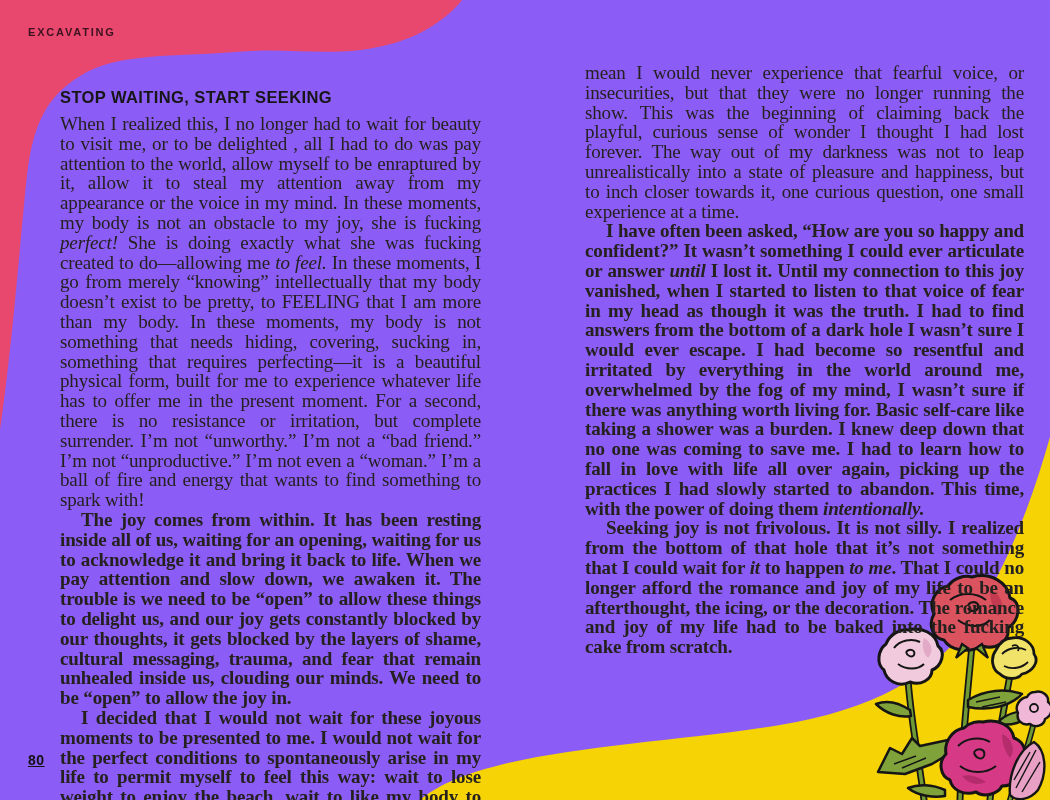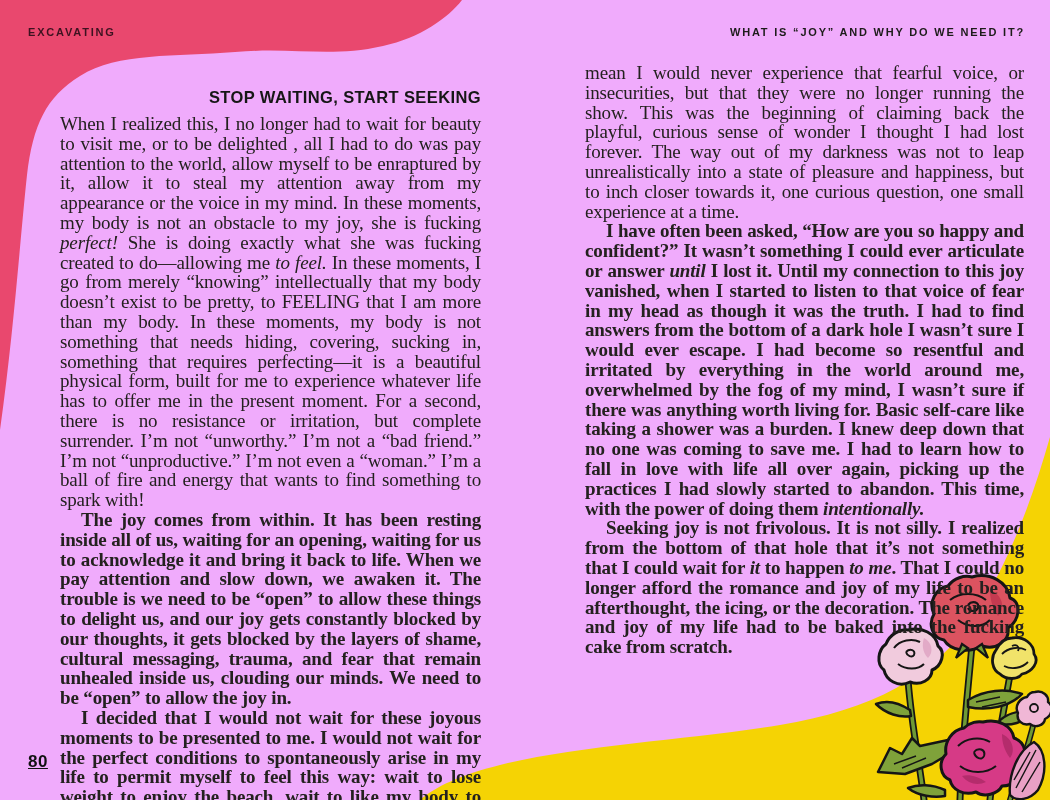--- a/index.html
+++ b/index.html
@@ -1,51 +1,51 @@
 <!DOCTYPE html>
 <html><head>
 <meta charset="utf-8">
 <style>
   html,body{margin:0;padding:0;background:#777;}
   .page{
     position:relative;
     width:1050px;height:800px;
-    background:#f0abfc;
+    background:#8b5cf6;
     overflow:hidden;
     font-family:"Liberation Serif", serif;
   }
   .blob{position:absolute;z-index:0;pointer-events:none;}
   .blob.pink{top:0;left:0;}
   .blob.yellow{right:0;bottom:0;}
   .bouquet{position:absolute;right:0;bottom:0;z-index:1;pointer-events:none;}
   .running-header{
     position:absolute;top:26px;z-index:2;
     font-family:"Liberation Sans", sans-serif;
     font-weight:bold;font-size:11px;letter-spacing:1.8px;
   }
   .running-header.left{left:28px;color:#3d1220;}
   .running-header.right{right:25px;color:#1d1c1a;text-align:right;}
   .column{position:absolute;z-index:2;color:#24211f;}
   .column.left{left:60px;top:88px;width:421px;}
   .column.right{left:585px;top:63px;width:439px;}
   .section-heading{
     font-family:"Liberation Sans", sans-serif;
     font-weight:800;font-size:16.5px;letter-spacing:.4px;
-    color:#161616;margin:0 0 7px 0;text-align:right;
+    color:#161616;margin:0 0 7px 0;
   }
   .body-text p{
     margin:0;font-size:19px;line-height:19.8px;
     text-align:justify;letter-spacing:-0.15px;
   }
   .body-text p.indent{text-indent:21px;font-weight:bold;}
   .body-text .ital{font-style:italic;}
   .page-number{
     position:absolute;left:28px;top:752px;z-index:2;
     font-family:"Liberation Sans", sans-serif;
-    font-weight:800;font-size:17px;color:#111;letter-spacing:.5px;text-decoration:underline;
+    font-weight:800;font-size:14px;color:#111;letter-spacing:.5px;text-decoration:underline;
   }
 </style>
 </head>
 <body>
 
 <div class="page">
 
   <svg class="blob pink" width="470" height="440" viewBox="0 0 470 440" aria-hidden="true">
     <path d="M462,0 C448,18 420,38 383,46 C330,58 295,47 235,52 C175,57 118,52 80,76
              C46,97 33,125 27,175 C20,240 14,330 0,430 L0,0 Z" fill="#e9486e"></path>
@@ -107,21 +107,20 @@
       <path fill="#b42c6c" d="M152,184 C162,188 166,200 160,208 C154,200 152,192 152,184 Z M112,226 C118,234 128,236 136,232 C128,226 118,224 112,226 Z"></path>
       <path fill="none" stroke="#151515" stroke-width="2" d="M108,196 C116,188 130,186 140,192 M110,216 C120,224 136,224 146,216 M124,202 C128,197 136,199 134,206 C132,211 125,208 124,202"></path>
     </g>
     <g>
       <path fill="#e9a0c5" stroke="#151515" stroke-width="2.4" stroke-linejoin="round" d="M160,245 C158,225 168,200 184,192 C196,200 198,222 188,240 C180,250 166,252 160,245 Z"></path>
       <path fill="none" stroke="#151515" stroke-width="1.4" d="M166,238 L186,200 M164,230 L180,202 M172,242 L190,212"></path>
     </g>
   </svg>
 
   <div class="running-header left">EXCAVATING</div>
-  <div class="running-header right">WHAT IS “JOY” AND WHY DO WE NEED IT?</div>
 
   <div class="column left">
     <h2 class="section-heading">STOP WAITING, START SEEKING</h2>
     <div class="body-text">
         <p class=""><span>When I realized this, I no longer had to wait for beauty to visit me, or to be delighted , all I had to do was pay attention to the world, allow myself to be enraptured by it, allow it to steal my attention away from my appearance or the voice in my mind. In these moments, my body is not an obstacle to my joy, she is fucking </span><span class="ital">perfect!</span><span> She is doing exactly what she was fucking created to do—allowing me </span><span class="ital">to feel.</span><span> In these moments, I go from merely “knowing” intellectually that my body doesn’t exist to be pretty, to FEELING that I am more than my body. In these moments, my body is not something that needs hiding, covering, sucking in, something that requires perfecting—it is a beautiful physical form, built for me to experience whatever life has to offer me in the present moment. For a second, there is no resistance or irritation, but complete surrender. I’m not “unworthy.” I’m not a “bad friend.” I’m not “unproductive.” I’m not even a “woman.” I’m a ball of fire and energy that wants to find something to spark with!</span></p>
         <p class="indent"><span>The joy comes from within. It has been resting inside all of us, waiting for an opening, waiting for us to acknowledge it and bring it back to life. When we pay attention and slow down, we awaken it. The trouble is we need to be “open” to allow these things to delight us, and our joy gets constantly blocked by our thoughts, it gets blocked by the layers of shame, cultural messaging, trauma, and fear that remain unhealed inside us, clouding our minds. We need to be “open” to allow the joy in.</span></p>
         <p class="indent"><span>I decided that I would not wait for these joyous moments to be presented to me. I would not wait for the perfect conditions to spontaneously arise in my life to permit myself to feel this way: wait to lose weight to enjoy the beach, wait to like my body to have the best shag of my life, wait until I had the “time” to go for a walk and bask in the sun. Instead, I would intentionally seek out and create these moments wherever I could, to integrate them into my days, to use them as tools to create an opening and to feel that sense of aliveness inside me, whether I “believed” I deserved that feeling or not. I had connected to something beautiful within me that could not be taken, in an otherwise fragile and impermanent world. My connection to this “joy” didn’t</span></p>
       </div>
   </div>
 

